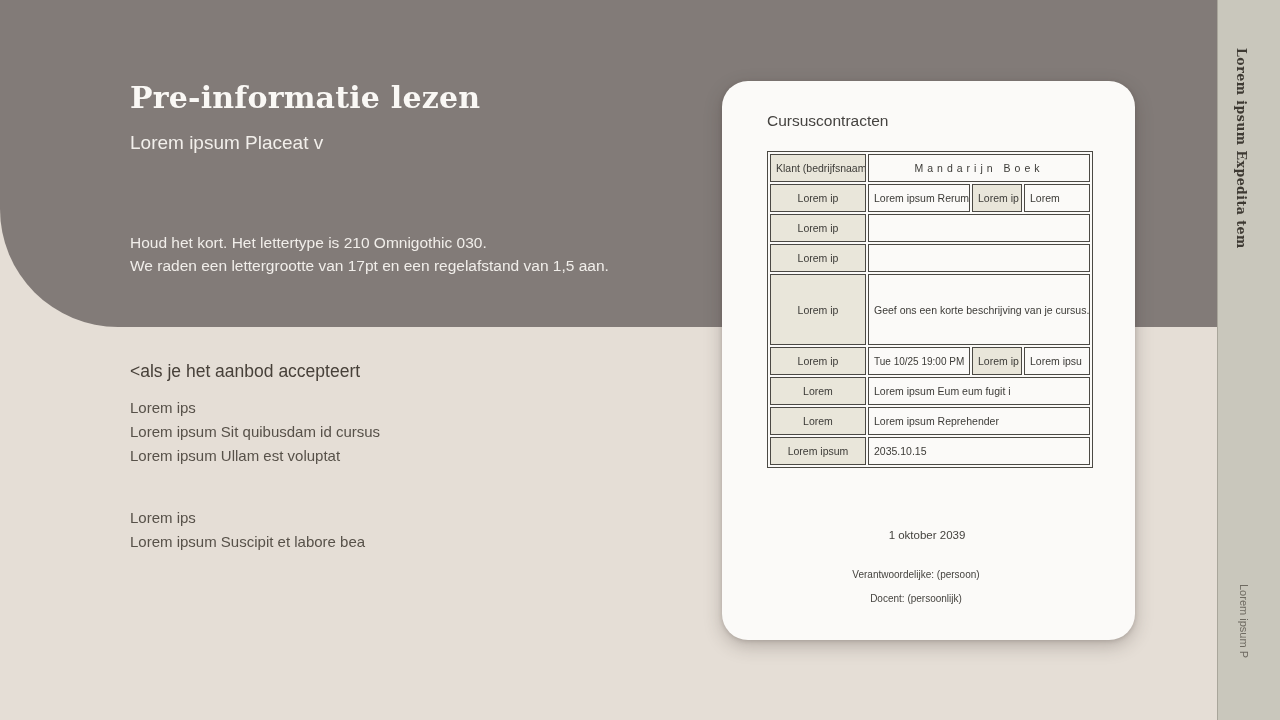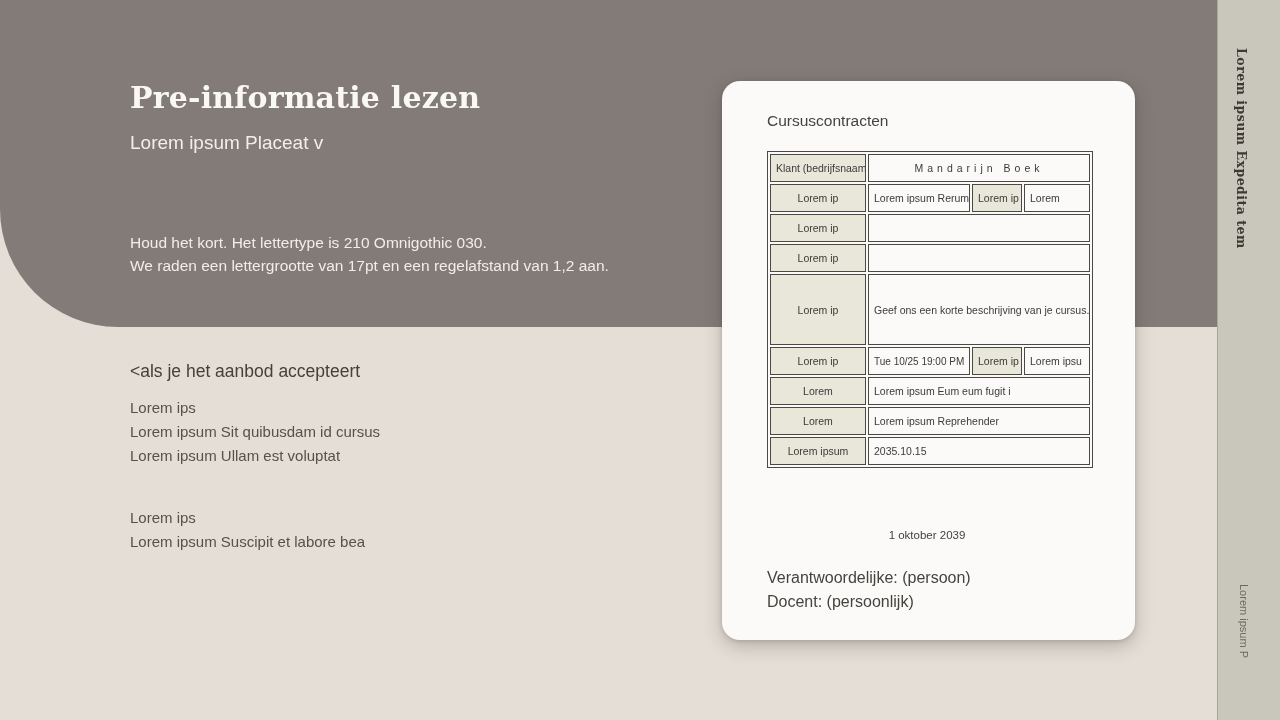--- a/index.html
+++ b/index.html
@@ -74,21 +74,21 @@
     line-height:24px;
     color:#575149;
   }
   .body-list.first{top:396px;}
   .body-list.second{top:506px;}
   
   .card{
     position:absolute;left:722px;top:81px;
     width:413px;height:559px;
     background:#fbfaf8;
-    border-radius:18px;
+    border-radius:26px;
     box-shadow:0 6px 18px rgba(60,50,45,.28), 0 1px 4px rgba(60,50,45,.18);
   }
   .card-title{
     position:absolute;left:45px;top:31px;
     font-size:15.5px;
     color:#454340;
   }
   table.contract{
     position:absolute;left:45px;top:70px;
     width:320px;
@@ -124,41 +124,41 @@
   td.date-cell{font-size:13px;padding-left:12px;color:#3a3935;}
   .note-center{
     position:absolute;left:45px;width:320px;
     text-align:center;
     font-size:11.5px;
     color:#45433f;
   }
   .nc1{top:421px;}
   .nc2{top:448px;}
   .sig{
-    position:absolute;left:45px;width:320px;
-    text-align:left;
-    font-size:16px;
+    position:absolute;left:34px;width:320px;
+    text-align:center;
+    font-size:10px;
     color:#45433f;
   }
   .sig1{top:488px;}
   .sig2{top:512px;}
 </style>
 </head>
 <body>
 
 <div class="stage">
 
   <div class="gray-panel"></div>
 
   <div class="slide-title">Pre-informatie lezen</div>
   <div class="slide-subtitle">Lorem ipsum Placeat v</div>
 
   <div class="slide-paragraph">
     <div>Houd het kort. Het lettertype is 210 Omnigothic 030.</div>
-    <div>We raden een lettergrootte van 17pt en een regelafstand van 1,2 aan.</div>
+    <div>We raden een lettergrootte van 17pt en een regelafstand van 1,5 aan.</div>
   </div>
 
   <div class="section-heading">&lt;als je het aanbod accepteert</div>
 
   <div class="body-list first">
     <div>Lorem ips</div>
     <div>Lorem ipsum Sit quibusdam id cursus</div>
     <div>Lorem ipsum Ullam est voluptat</div>
   </div>
 

